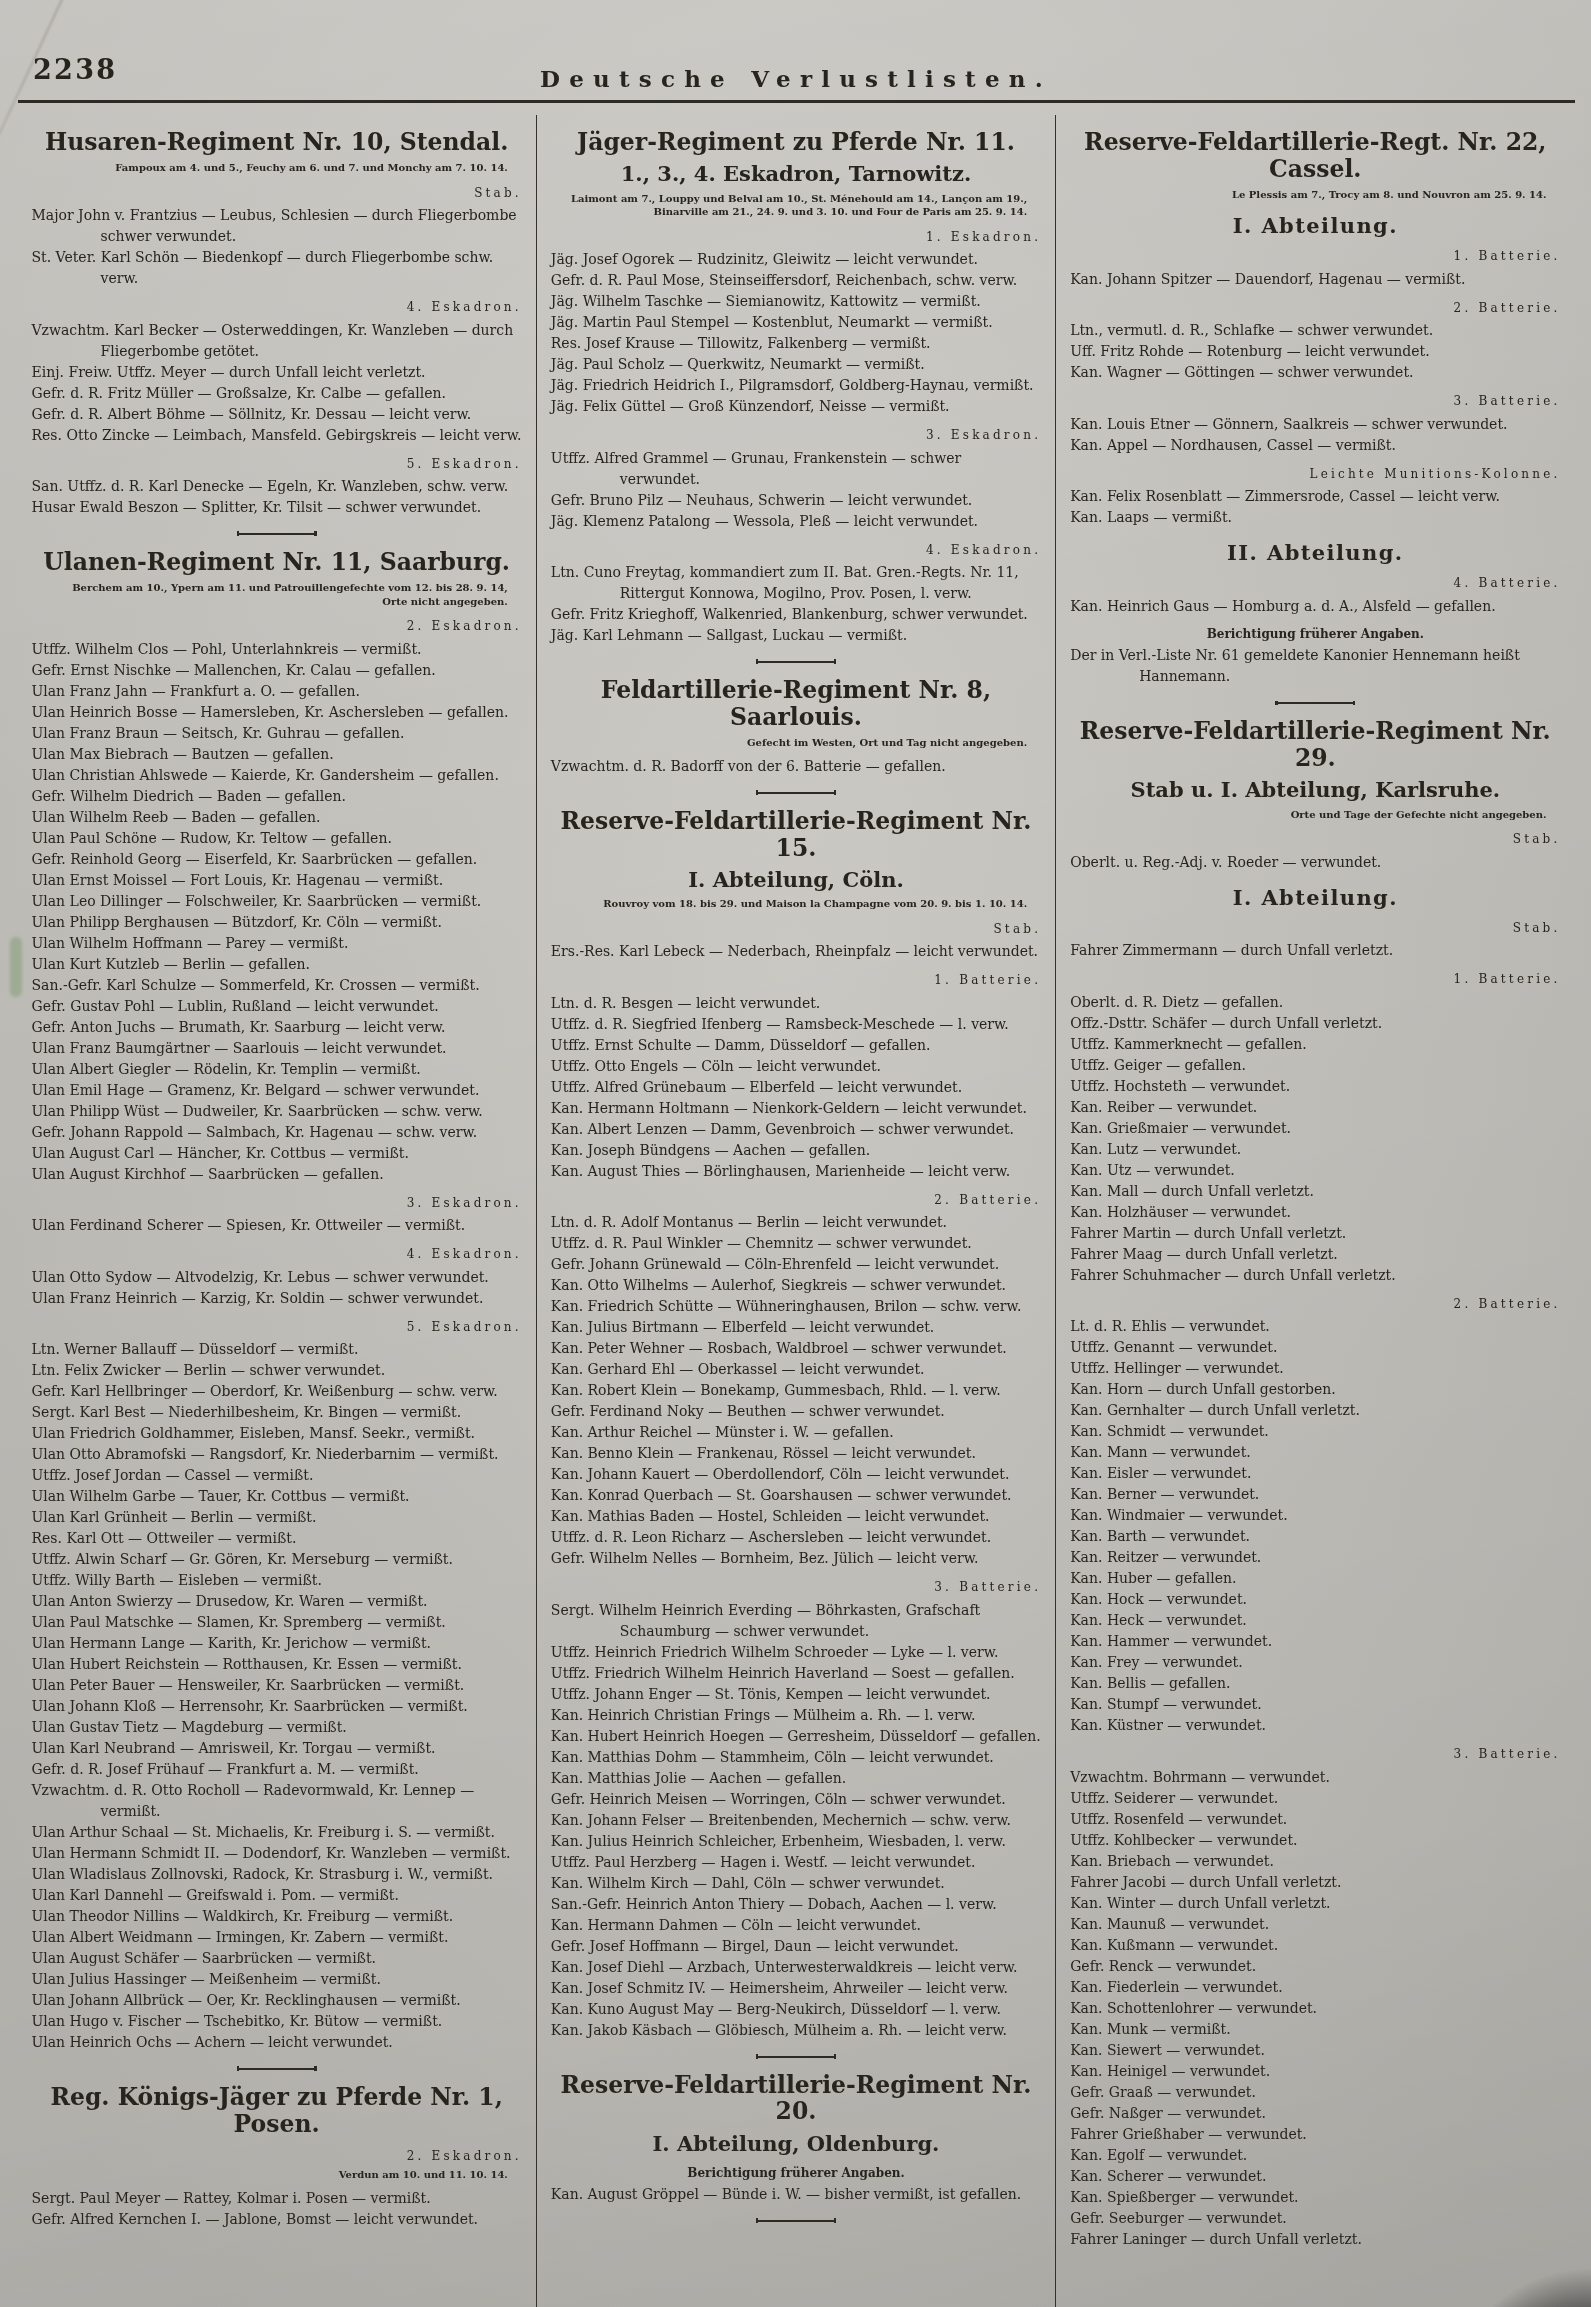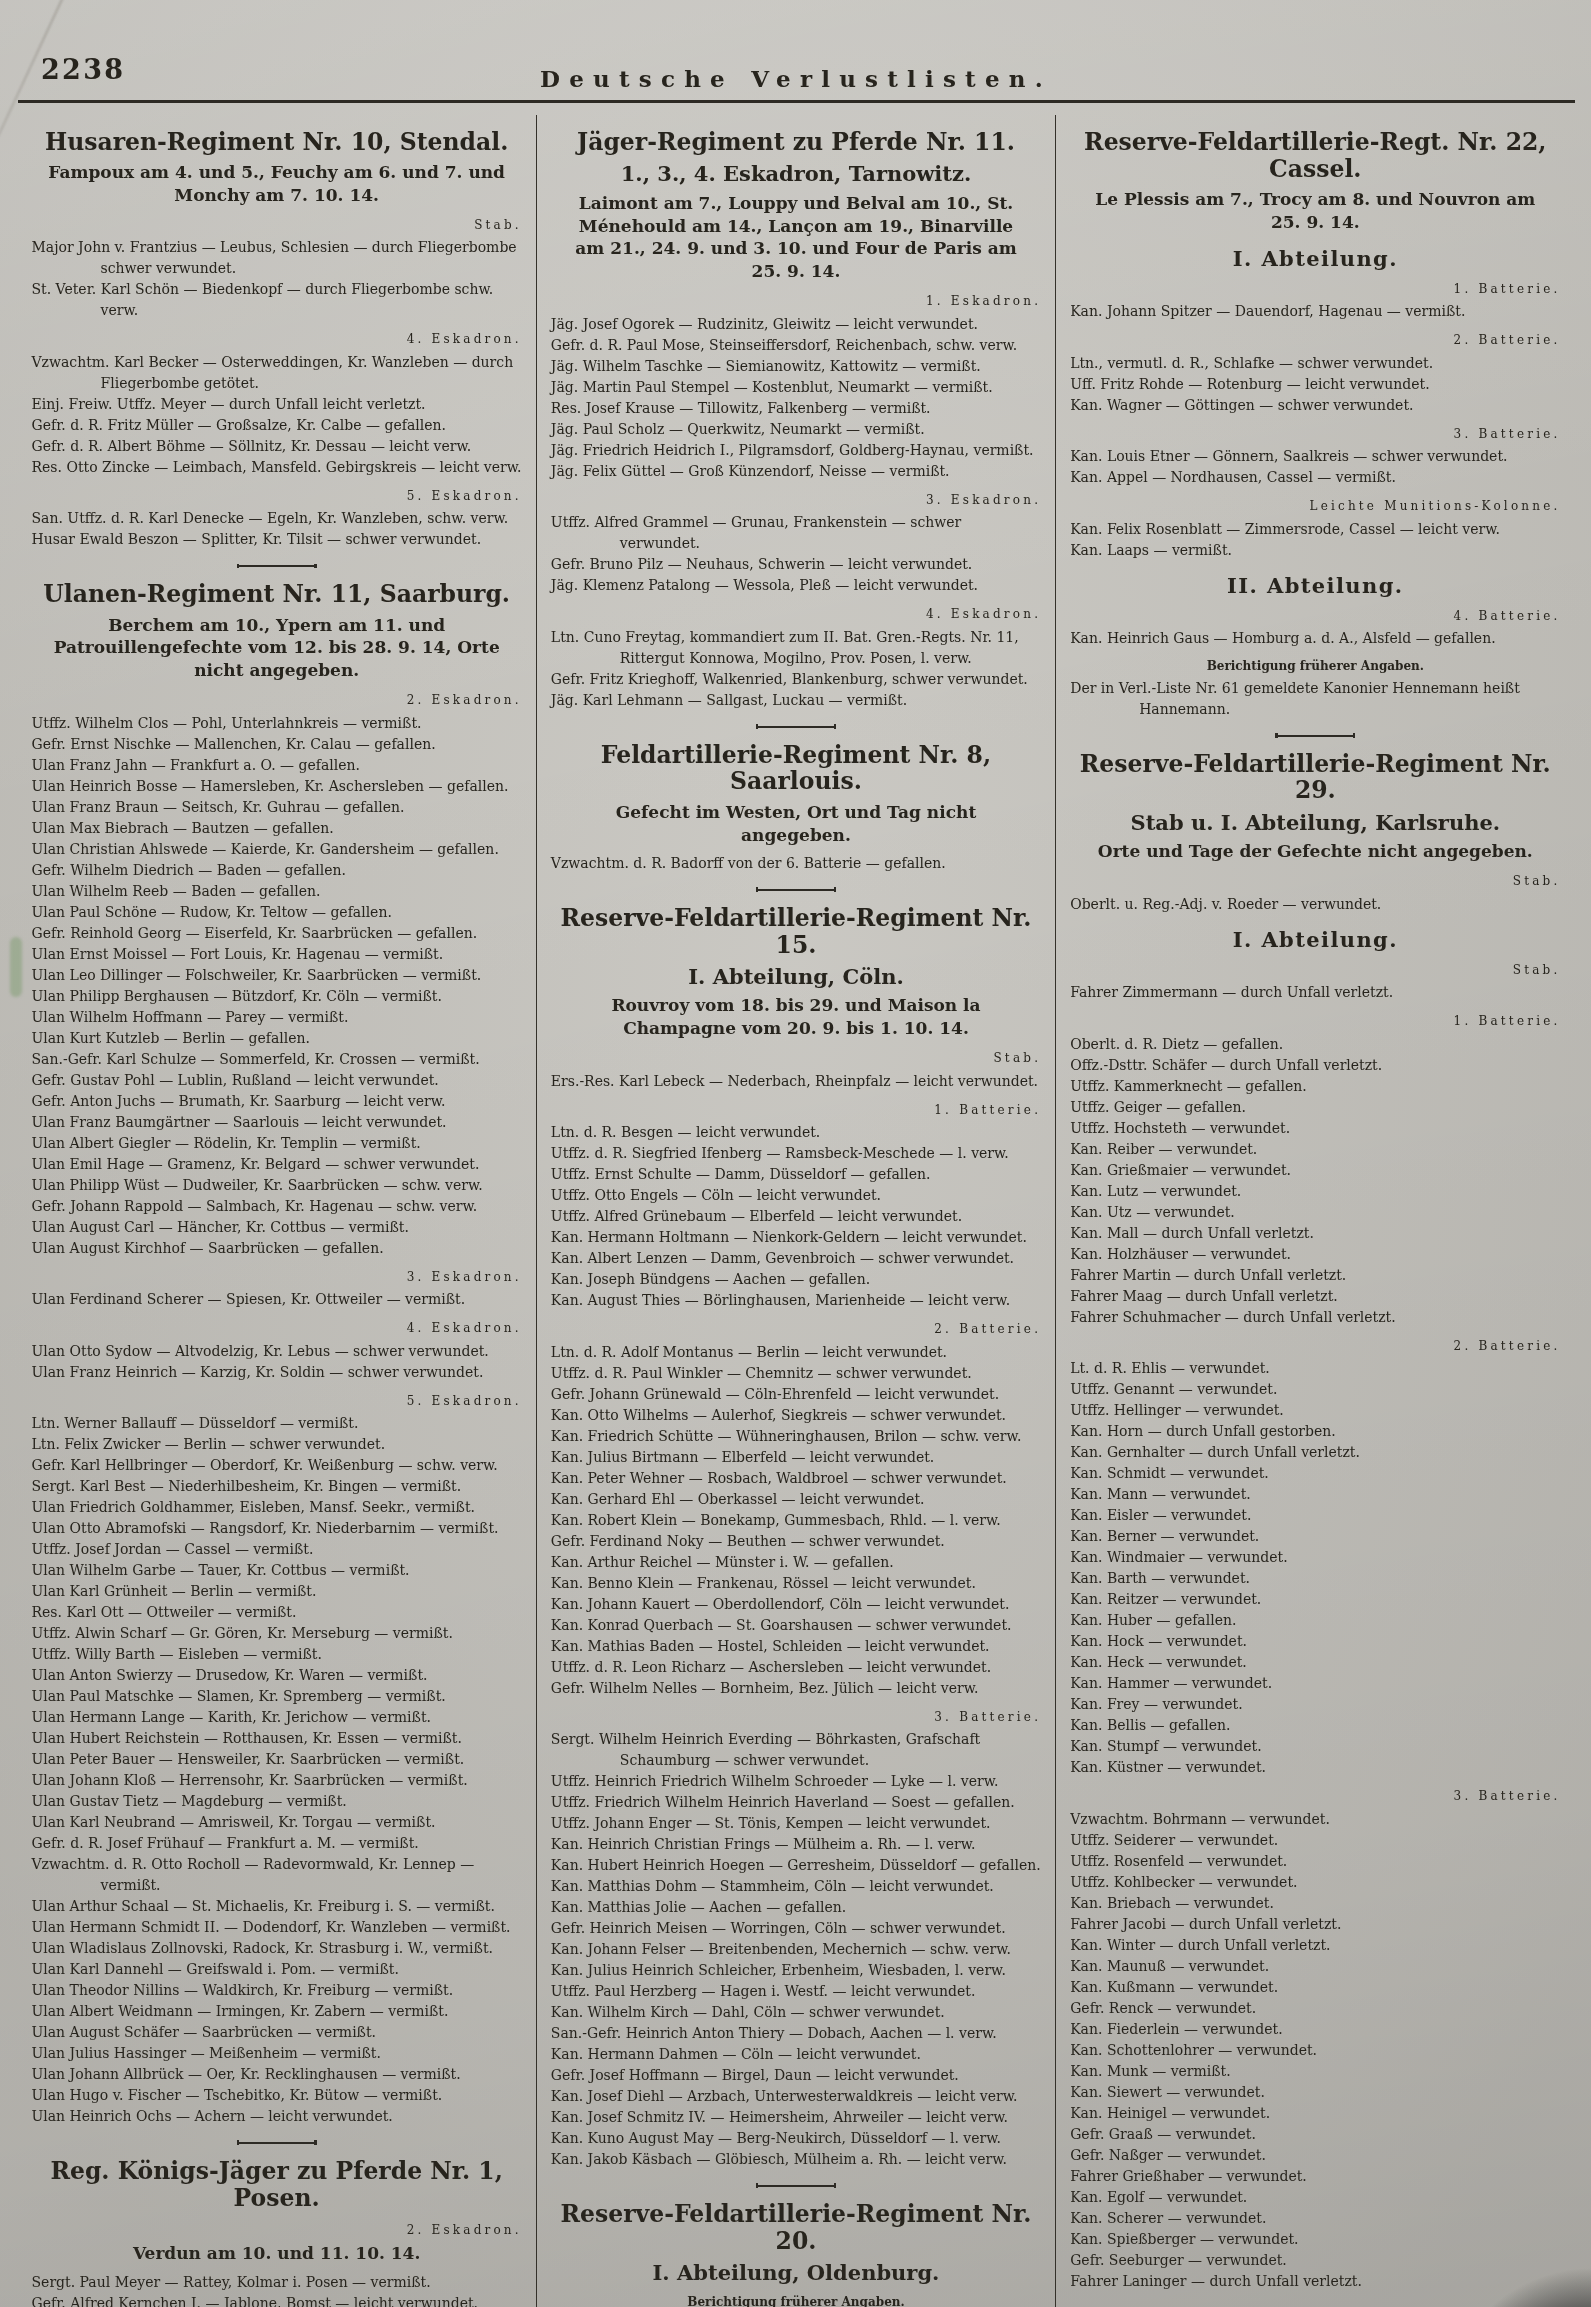--- a/index.html
+++ b/index.html
@@ -5,30 +5,30 @@
   html,body{margin:0;padding:0;background:#8f8d88;}
   .page{
     position:relative;width:1592px;height:2420px;overflow:hidden;
     font-family:"DejaVu Serif","Liberation Serif",serif;color:#27241d;
     background:
       linear-gradient(168deg, rgba(255,255,255,.16) 0%, rgba(0,0,0,0) 30%, rgba(0,0,0,.05) 78%, rgba(0,0,0,.12) 100%),
       radial-gradient(ellipse at 50% 40%, rgba(255,255,255,.10), rgba(0,0,0,.06) 85%),
       #c6c4be;
   }
   .header{position:relative;height:114px;}
-  .page-num{position:absolute;left:41px;top:54px;font-size:27px;font-weight:bold;letter-spacing:2.3px;}
+  .page-num{position:absolute;left:33px;top:54px;font-size:27px;font-weight:bold;letter-spacing:2.3px;}
   .page-title{position:absolute;left:0;right:0;top:65px;text-align:center;font-size:23px;font-weight:bold;letter-spacing:9.2px;}
   .head-rule{position:absolute;left:17.5px;right:17.5px;top:100px;border-top:3.7px solid #2d2a24;filter:blur(0.2px);}
   .columns{position:absolute;top:115px;left:17.5px;right:17.5px;bottom:0;display:flex;}
   .col{flex:1 1 0;min-width:0;padding:11px 14px 0;overflow:hidden;}
   .col + .col{border-left:1.8px solid #34312a;}
   .sec-title{font-size:23.5px;font-weight:bold;text-align:center;line-height:1.14;margin:14px 0 5.5px;}
   .col > .sec-title:first-child{margin-top:2.8px;}
   .line-sub{font-size:21px;font-weight:bold;text-align:center;margin:5.5px 0 3.7px;}
-  .line-battle{font-size:17px;font-weight:bold;text-align:center;line-height:1.35;margin:5.5px 14px 6.5px;}
+  .line-battle{font-size:10px;font-weight:bold;text-align:right;line-height:1.35;margin:5.5px 14px 6.5px;}
   .line-abt{font-size:21px;font-weight:bold;text-align:center;letter-spacing:1.4px;margin:12px 0 4.6px;}
   .line-group{font-size:12px;font-weight:400;text-align:right;letter-spacing:3.2px;margin:11px 0 5.5px;white-space:nowrap;}
   .line-note{font-size:12px;font-weight:bold;text-align:center;margin:10px 0 4.6px;}
   .entry{font-size:14px;line-height:21px;padding-left:69px;text-indent:-69px;}
   .divider{width:78px;border-top:2.8px solid #2d2a24;margin:14.8px auto 11px;position:relative;}
   .divider:before,.divider:after{content:"";position:absolute;top:-3.7px;width:2.3px;height:4.6px;background:#2d2a24;}
   .divider:before{left:-0.9px;} .divider:after{right:-0.9px;}
   .corner-shadow{position:absolute;right:0;bottom:0;width:240px;height:240px;pointer-events:none;
     background:radial-gradient(circle at 100% 100%, #0b0b0b 0 65px, rgba(11,11,11,.6) 97px, rgba(11,11,11,0) 152px);}
   .crease{position:absolute;left:69px;top:-18.5px;width:2.3px;height:484px;pointer-events:none;

